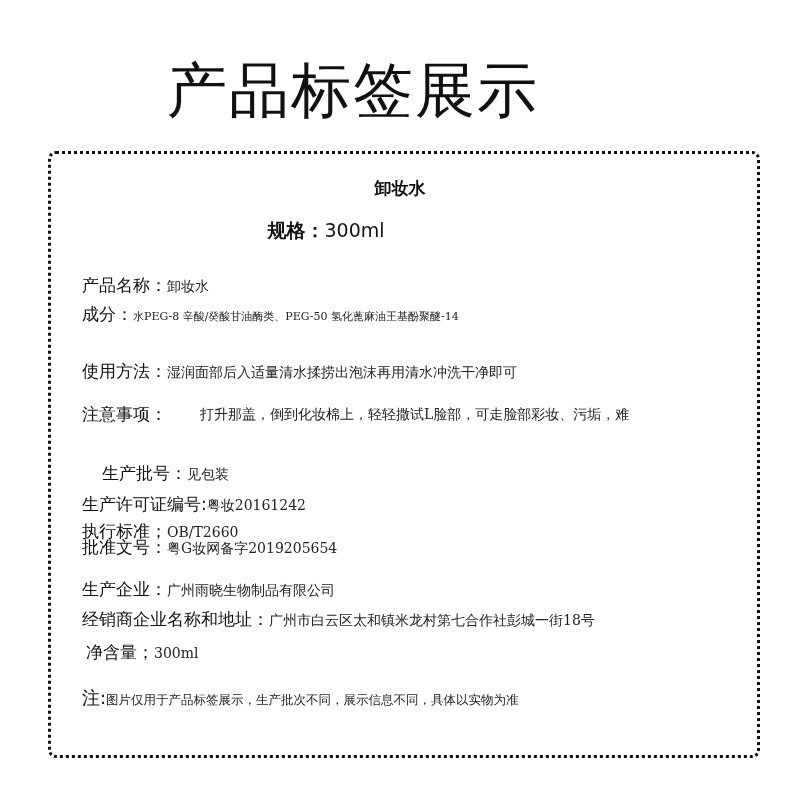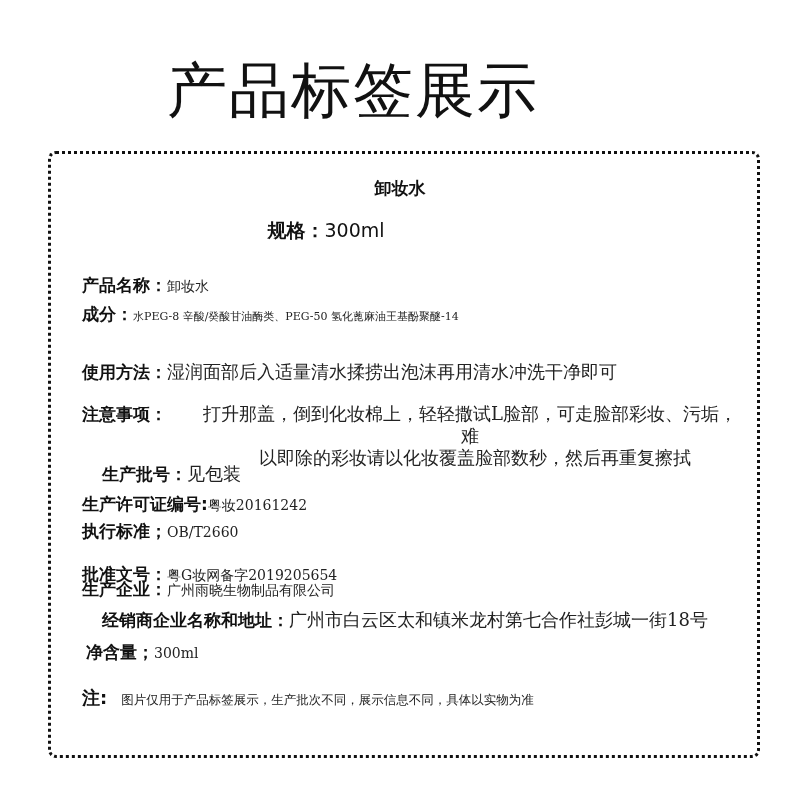--- a/index.html
+++ b/index.html
@@ -55,55 +55,53 @@
       font-size: 19px;
       line-height: 28px;
     }
     .spec .k { font-weight: bold; }
     .row {
       position: absolute;
       left: 82px;
       white-space: nowrap;
     }
     .row .k {
-      font-weight: bold;
+      font-weight: normal;
       font-size: 17px;
       color: #111111;
     }
     .row .v {
       font-family: "DejaVu Serif", "Liberation Serif", serif;
       font-size: 14px;
       color: #222222;
     }
     .row .v.small {
       font-size: 11px;
     }
     .row .v.large {
-      font-size: 18px;
-      text-align: center;
+      font-size: 14px;
     }
     .multiline .v {
       display: inline-block;
       vertical-align: top;
       white-space: normal;
       width: 540px;
       line-height: 22px;
       margin-left: 33px;
     }
     .multiline .v .line2 {
       display: block;
       padding-left: 10px;
     }
     .note .k {
       font-size: 18px;
     }
     .note .v {
       font-family: Liberation Serif, serif;
       font-size: 12.5px;
-      margin-left: 14px;
     }
   </style>
 </head>
 <body>
 
 <div class="page-title">产品标签展示</div>
 
 <div class="label-frame"></div>
 
 <div class="product-name">卸妆水</div>
@@ -118,44 +116,44 @@
 
 <div class="row" style="top:303px;">
   <span class="k">成分：</span><span class="v small">水PEG-8 辛酸/癸酸甘油酶类、PEG-50 氢化蓖麻油王基酚聚醚-14</span>
 </div>
 
 <div class="row" style="top:360px;">
   <span class="k">使用方法：</span><span class="v large">湿润面部后入适量清水揉捞出泡沫再用清水冲洗干净即可</span>
 </div>
 
 <div class="row multiline" style="top:403px;">
-  <span class="k">注意事项：</span><span class="v large"><span>打升那盖，倒到化妆棉上，轻轻撒试L脸部，可走脸部彩妆、污垢，难</span><span class="line2">以即除的彩妆请以化妆覆盖脸部数秒，然后再重复擦拭</span></span>
+  <span class="k">注意事项：</span><span class="v large"><span>打升那盖，倒到化妆棉上，轻轻撒试L脸部，可走脸部彩妆、污垢，难</span></span>
 </div>
 
 <div class="row" style="top:462px;margin-left:20px;">
   <span class="k">生产批号：</span><span class="v large">见包装</span>
 </div>
 
 <div class="row" style="top:493px;">
   <span class="k">生产许可证编号:</span><span class="v">粤妆20161242</span>
 </div>
 
 <div class="row" style="top:520px;">
   <span class="k">执行标准；</span><span class="v">OB/T2660</span>
 </div>
 
-<div class="row" style="top:563px;">
+<div class="row" style="top:536px;">
   <span class="k">批准文号：</span><span class="v">粤G妆网备字2019205654</span>
 </div>
 
 <div class="row" style="top:578px;">
   <span class="k">生产企业：</span><span class="v">广州雨晓生物制品有限公司</span>
 </div>
 
-<div class="row" style="top:608px;margin-left:20px;">
+<div class="row" style="top:608px;">
   <span class="k">经销商企业名称和地址：</span><span class="v large">广州市白云区太和镇米龙村第七合作社彭城一街18号</span>
 </div>
 
 <div class="row" style="top:641px; left:86px;">
   <span class="k">净含量；</span><span class="v">300ml</span>
 </div>
 
 <div class="row note" style="top:686px;">
   <span class="k">注:</span><span class="v">图片仅用于产品标签展示，生产批次不同，展示信息不同，具体以实物为准</span>
 </div>

